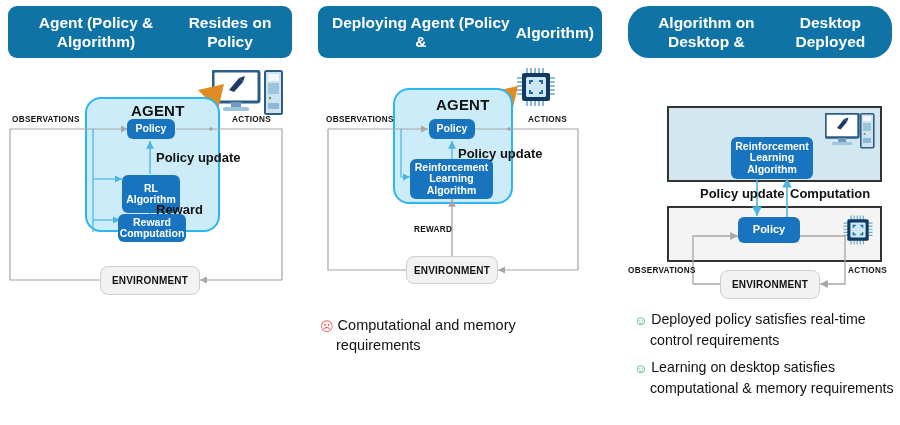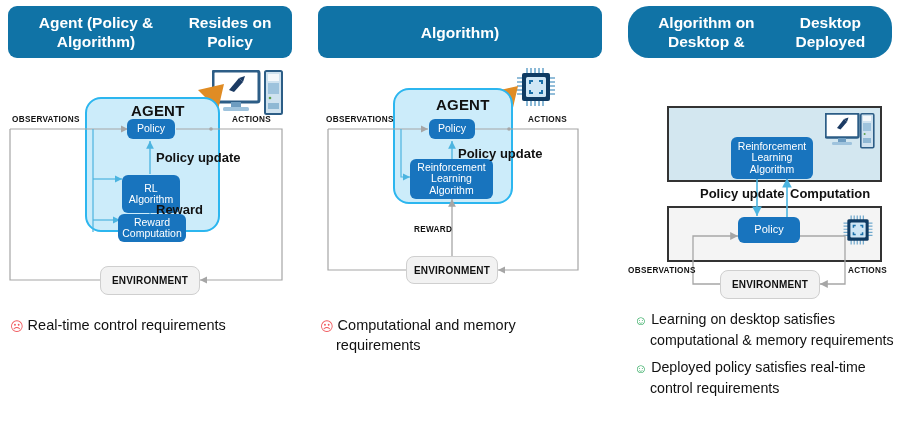--- a/index.html
+++ b/index.html
@@ -18,21 +18,21 @@
   #panel-2 .hdr{width:284px;height:52px;}
   #panel-3 .hdr{width:264px;height:52px;border-radius:21px;}
 
   .stage{position:absolute;left:0;top:62px;width:100%;height:250px;}
 
   
   .agent-box{position:absolute;background:#ccecfa;border:2px solid #2cb6ef;
              border-radius:16px;box-sizing:border-box;}
   .agent-label{position:absolute;font-weight:bold;font-size:15px;color:#111;
                letter-spacing:.2px;}
-  .blk{position:absolute;background:#1874be;color:#fff;font-weight:normal;
+  .blk{position:absolute;background:#1874be;color:#fff;font-weight:bold;
        border-radius:6px;display:flex;align-items:center;justify-content:center;
        text-align:center;font-size:10.5px;line-height:11.5px;box-sizing:border-box;}
   .env{position:absolute;background:#f2f2f2;border:1px solid #cfcfcf;border-radius:8px;
        display:flex;align-items:center;justify-content:center;font-weight:bold;
        font-size:10px;letter-spacing:.2px;color:#111;box-sizing:border-box;}
   .cap{position:absolute;font-size:8.2px;font-weight:bold;letter-spacing:.3px;color:#111;}
   .cap.mix{font-size:13px;font-weight:bold;letter-spacing:0;}
 
   svg.wires{position:absolute;left:0;top:0;width:100%;height:100%;overflow:visible;}
 
@@ -126,27 +126,25 @@
     </div>
 
     <div class="env" style="left:100px;top:204px;width:100px;height:29px;">ENVIRONMENT</div>
 
     <div class="cap" style="left:12px;top:53px;">OBSERVATIONS</div>
     <div class="cap" style="left:232px;top:53px;">ACTIONS</div>
     <div class="cap mix" style="left:156px;top:88px;">Policy update</div>
     <div class="cap mix" style="left:156px;top:140px;">Reward</div>
   </div>
 
-  <div class="bullets">
-    <span class="bullet"><span class="face sad">☹</span> <span>Real-time control requirements</span></span>
-  </div>
 </div>
 
 <div class="panel" id="panel-2">
   <div class="hdr">
+    <span>Deploying Agent (Policy &amp;</span>
       <br>
     <span>Algorithm)</span>
   </div>
 
   <div class="stage">
     <div class="icon" style="left:205px;top:4px;">
       <svg width="42" height="42" viewBox="0 0 42 42">
         <g stroke="#6fa8cd" stroke-width="1.6">
           <path d="M12 2 v6 M16 2 v6 M20 2 v6 M24 2 v6 M28 2 v6"></path>
           <path d="M12 34 v6 M16 34 v6 M20 34 v6 M24 34 v6 M28 34 v6"></path>
@@ -292,16 +290,16 @@
 
     <div class="env" style="left:100px;top:208px;width:100px;height:29px;">ENVIRONMENT</div>
 
     <div class="cap mix" style="left:80px;top:124px;">Policy update</div>
     <div class="cap mix" style="left:170px;top:124px;">Computation</div>
     <div class="cap" style="left:8px;top:204px;">OBSERVATIONS</div>
     <div class="cap" style="left:228px;top:204px;">ACTIONS</div>
   </div>
 
   <div class="bullets">
+    <span class="bullet"><span class="face happy">☺</span> <span>Deployed policy satisfies real-time control requirements</span></span>
     <span class="bullet"><span class="face happy">☺</span> <span>Learning on desktop satisfies computational &amp; memory requirements</span></span>
-    <span class="bullet"><span class="face happy">☺</span> <span>Deployed policy satisfies real-time control requirements</span></span>
   </div>
 </div>
 
 </body></html>

